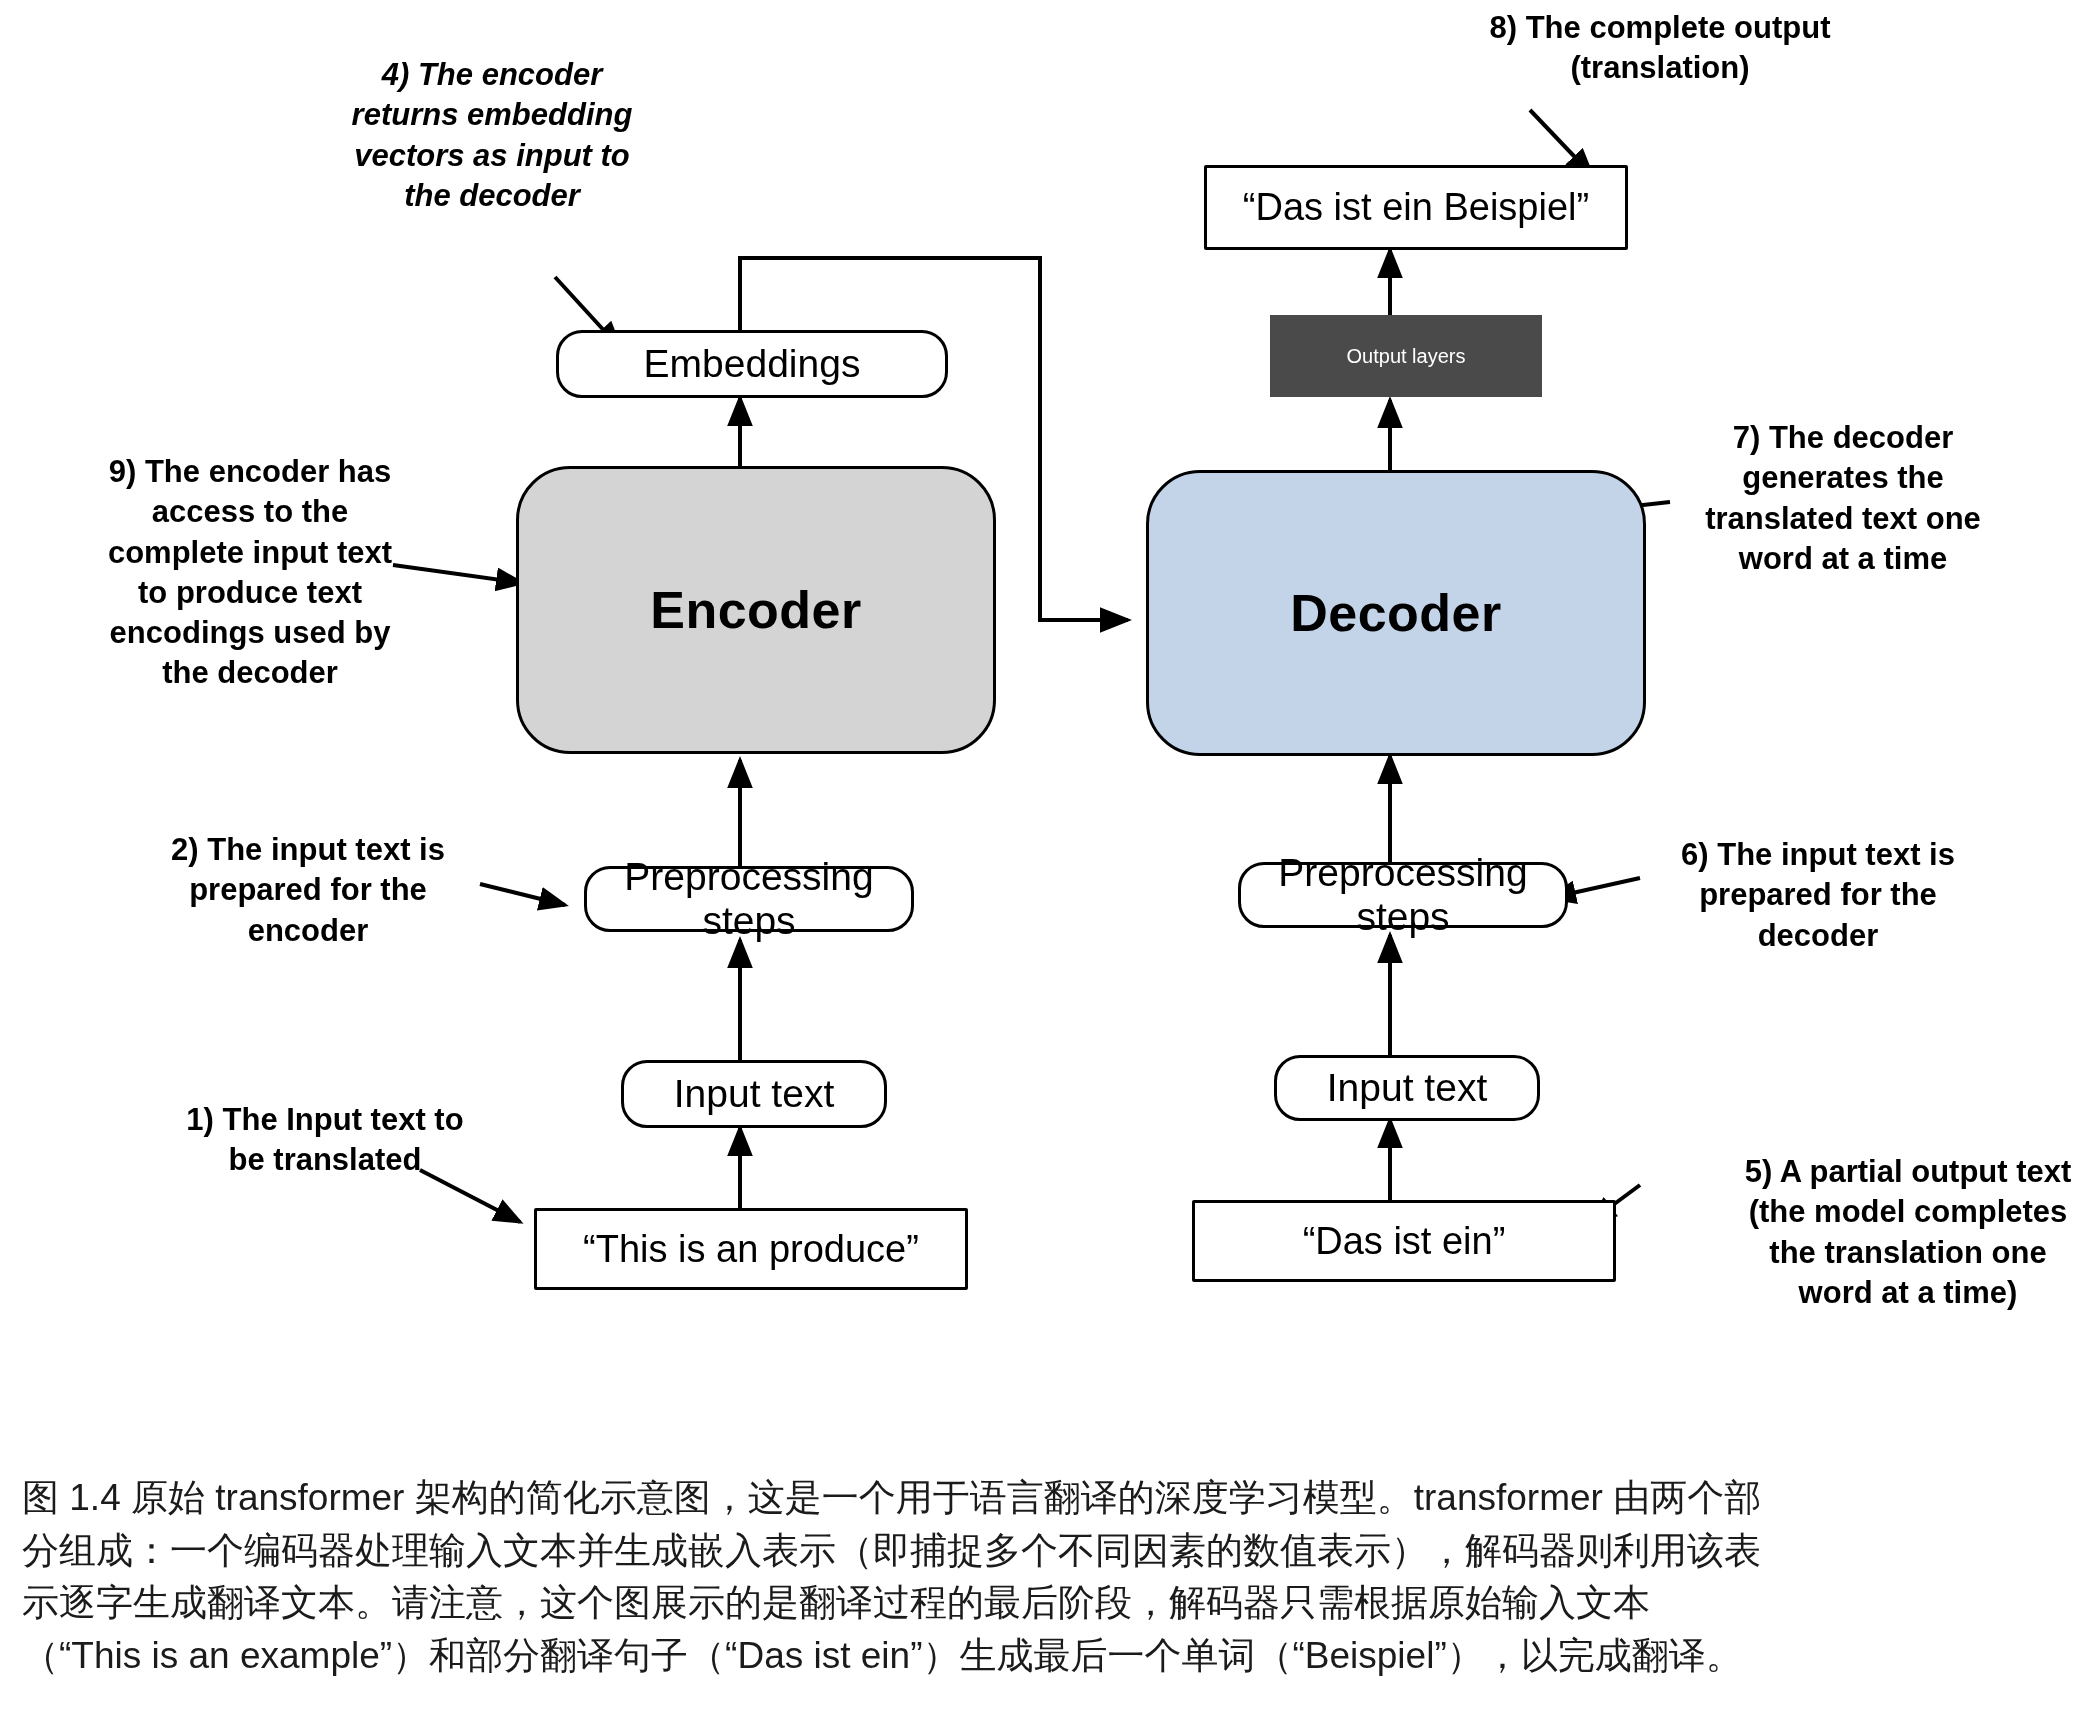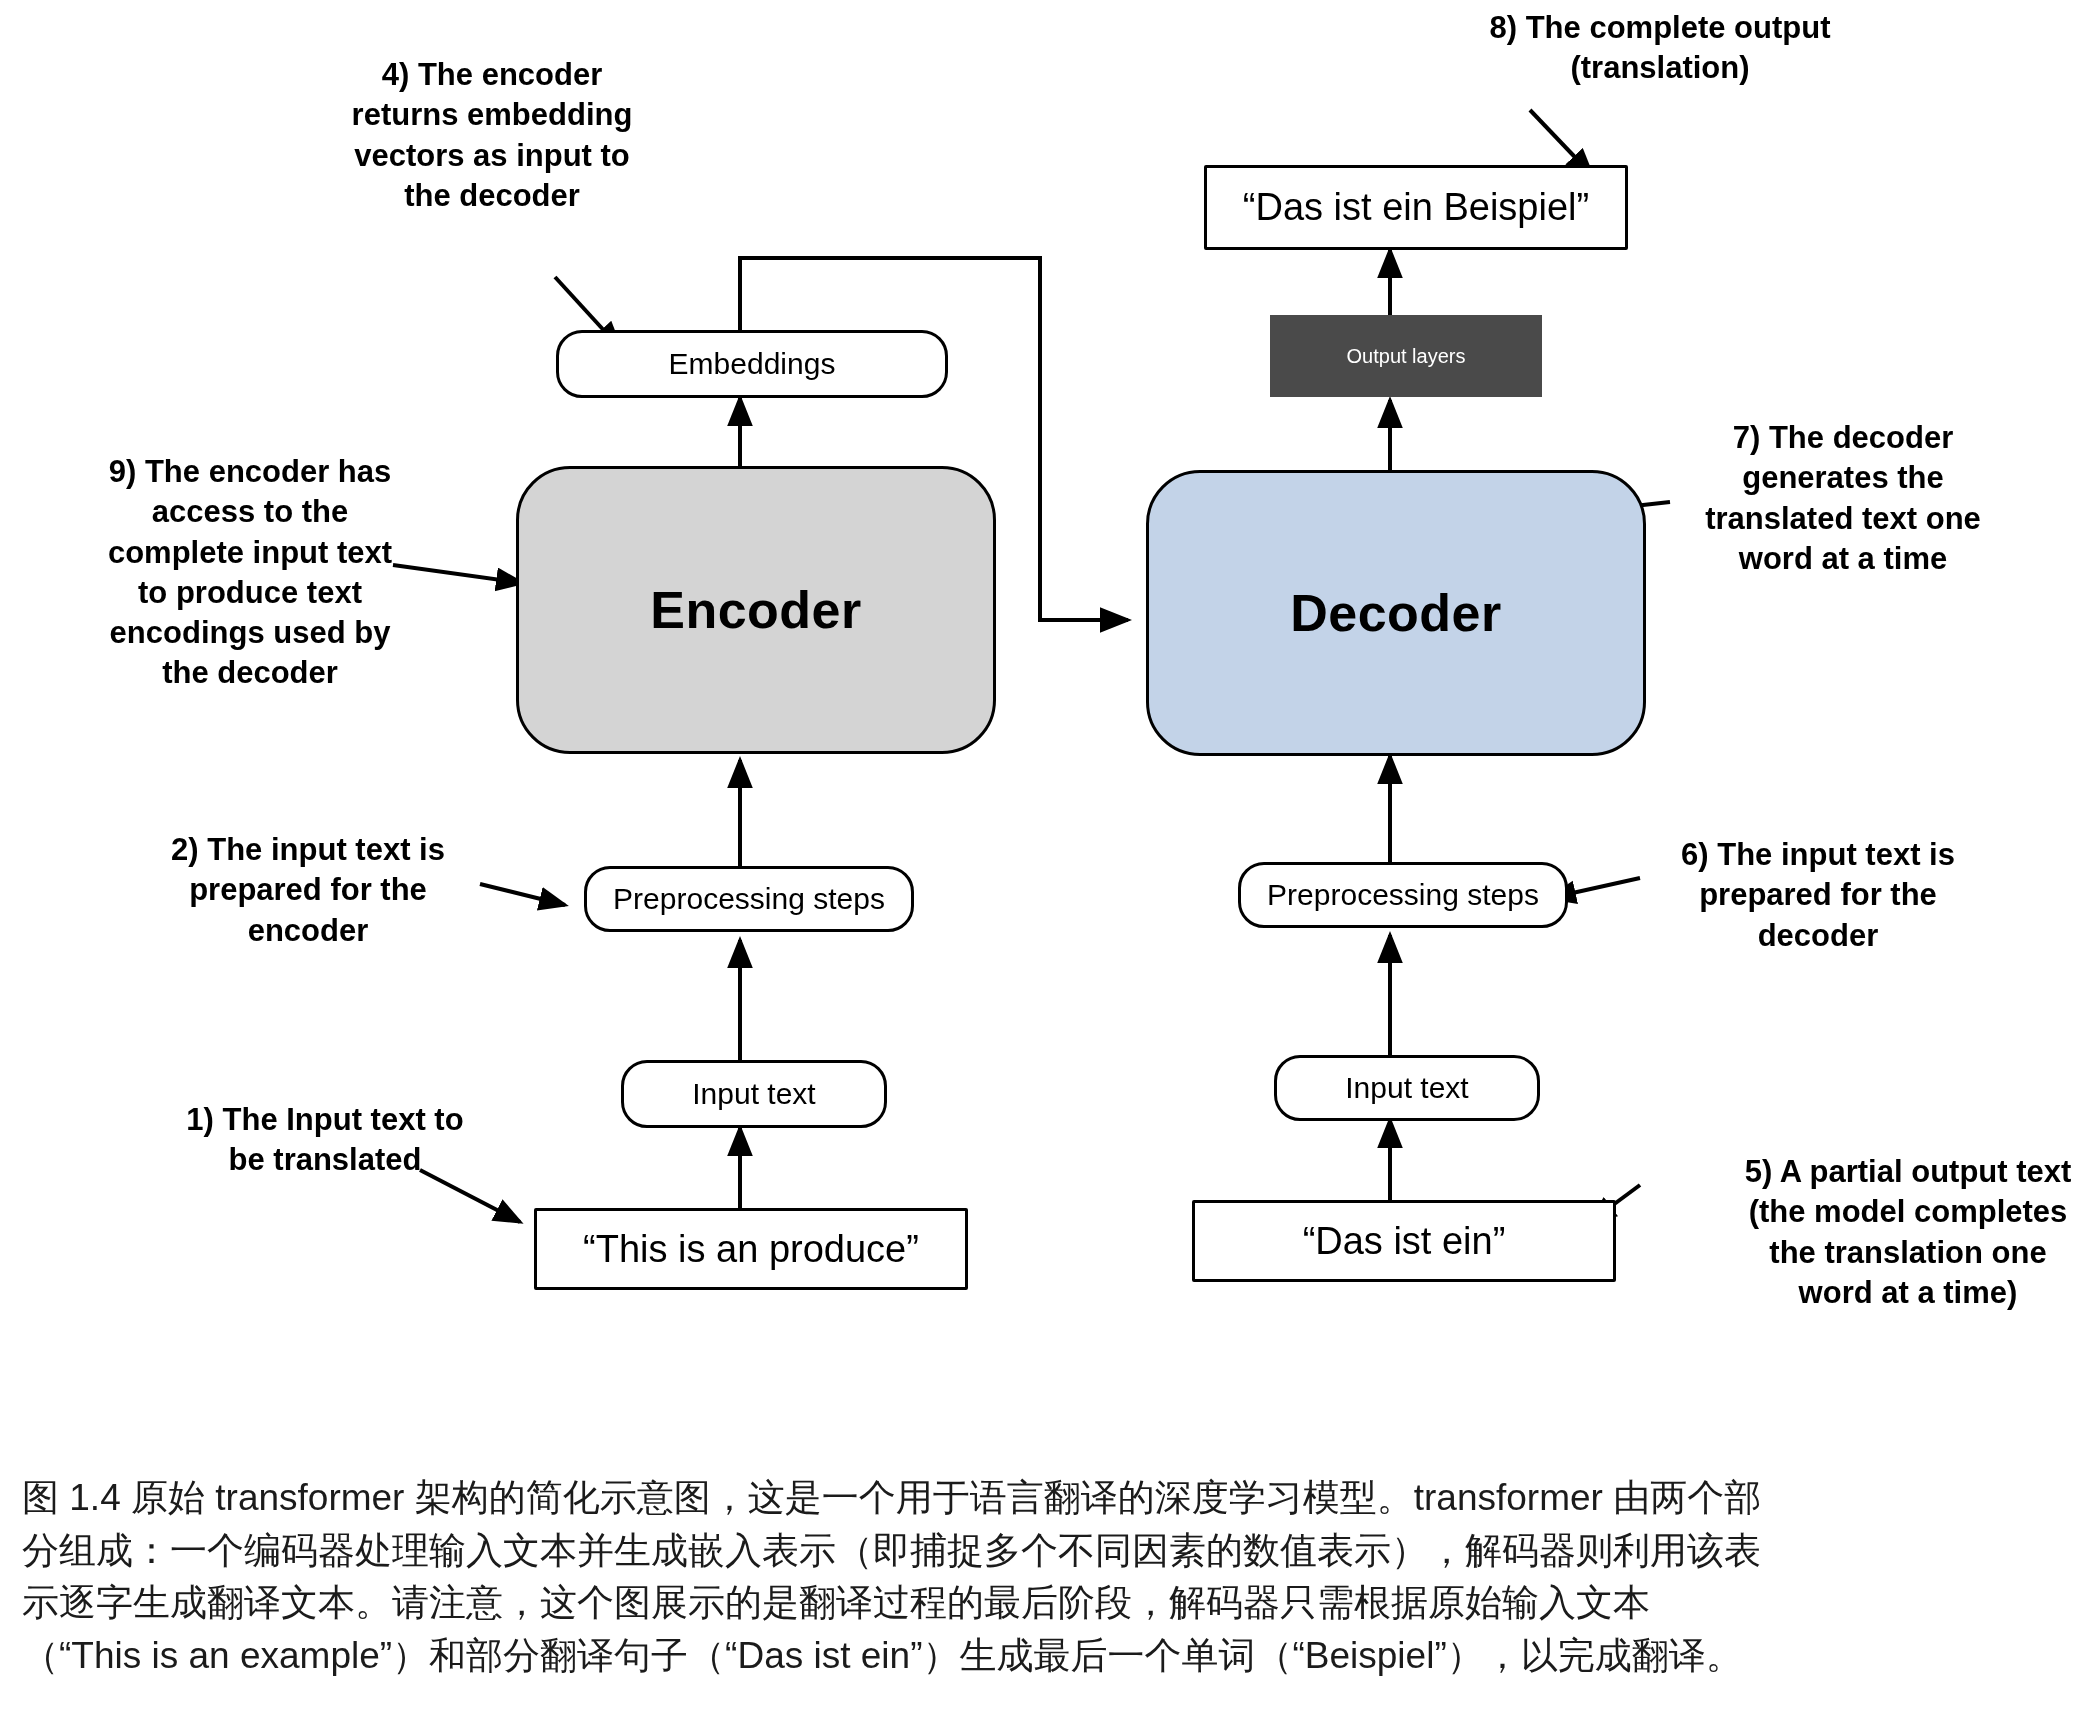--- a/index.html
+++ b/index.html
@@ -36,21 +36,21 @@
     align-items: center;
     justify-content: center;
     text-align: center;
     background: #ffffff;
     border: 3px solid #000000;
     color: #000000;
     margin-left: 16px;
   }
   .pill {
     border-radius: 26px;
-    font-size: 30px;
+    font-size: 39px;
   }
   .rect {
     border-radius: 2px;
     font-size: 38px;
   }
   .block {
     border-radius: 54px;
     border: 3px solid #000000;
     font-weight: bold;
     font-size: 52px;
@@ -160,21 +160,21 @@
   </div>
 
   <div class="node pill" style="left:1258px; top:1055px; width:266px; height:66px;">
     <span>Input text</span>
   </div>
 
   <div class="node rect" style="left:1176px; top:1200px; width:424px; height:82px;">
     <span>“Das ist ein”</span>
   </div>
 
-  <div class="annot" style="left:322px; top:55px; width:340px; white-space: pre-line;">4) The encoder
+  <div class="annot" style="left:322px; top:55px; width:340px; white-space: pre-line; font-style: italic;">4) The encoder
 returns embedding
 vectors as input to
 the decoder</div>
 
   <div class="annot" style="left:90px; top:452px; width:320px; white-space: pre-line;">9) The encoder has
 access to the
 complete input text
 to produce text
 encodings used by
 the decoder</div>

